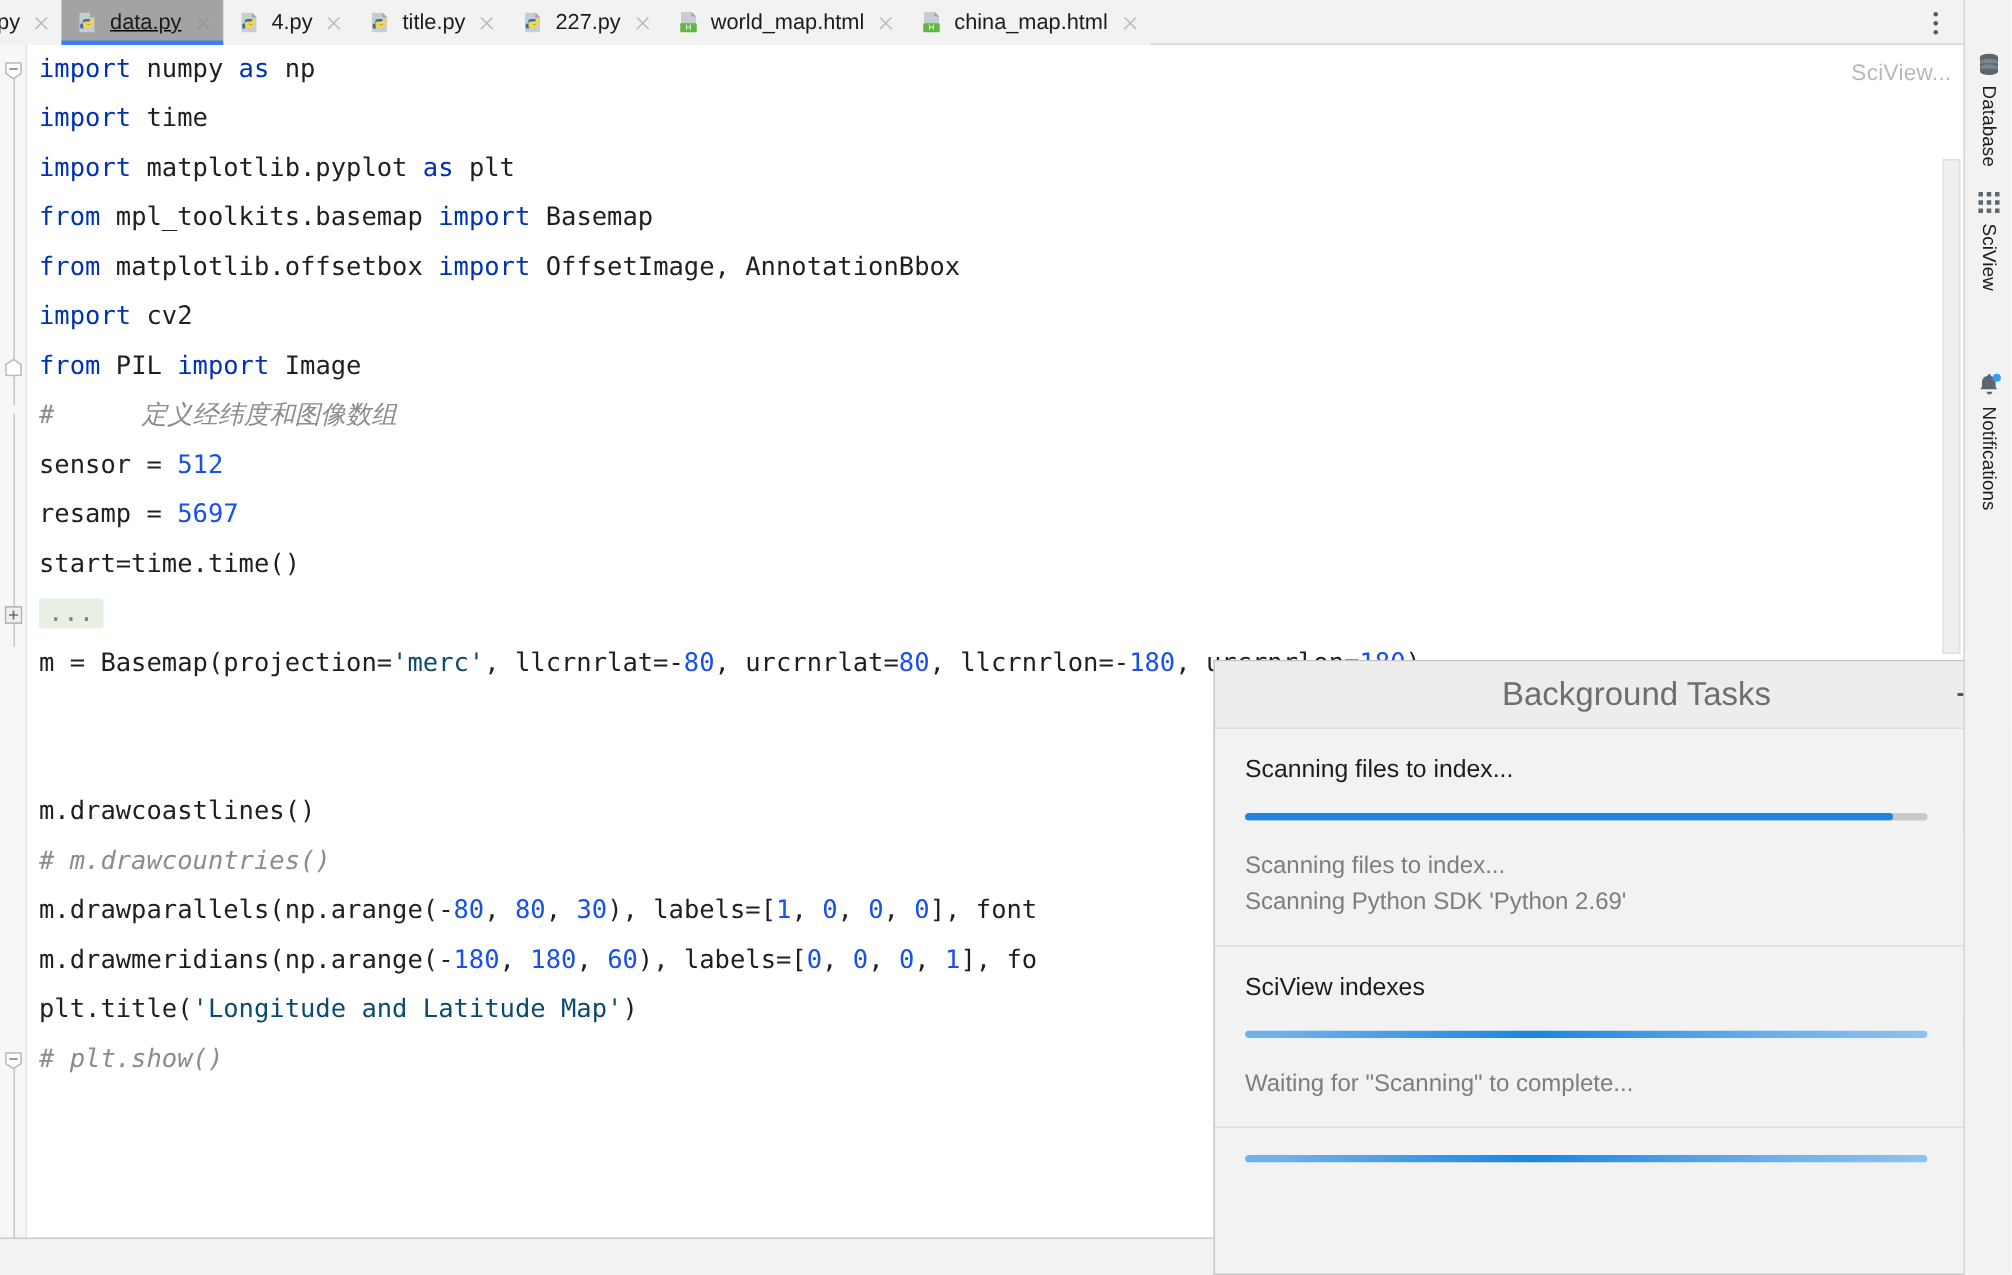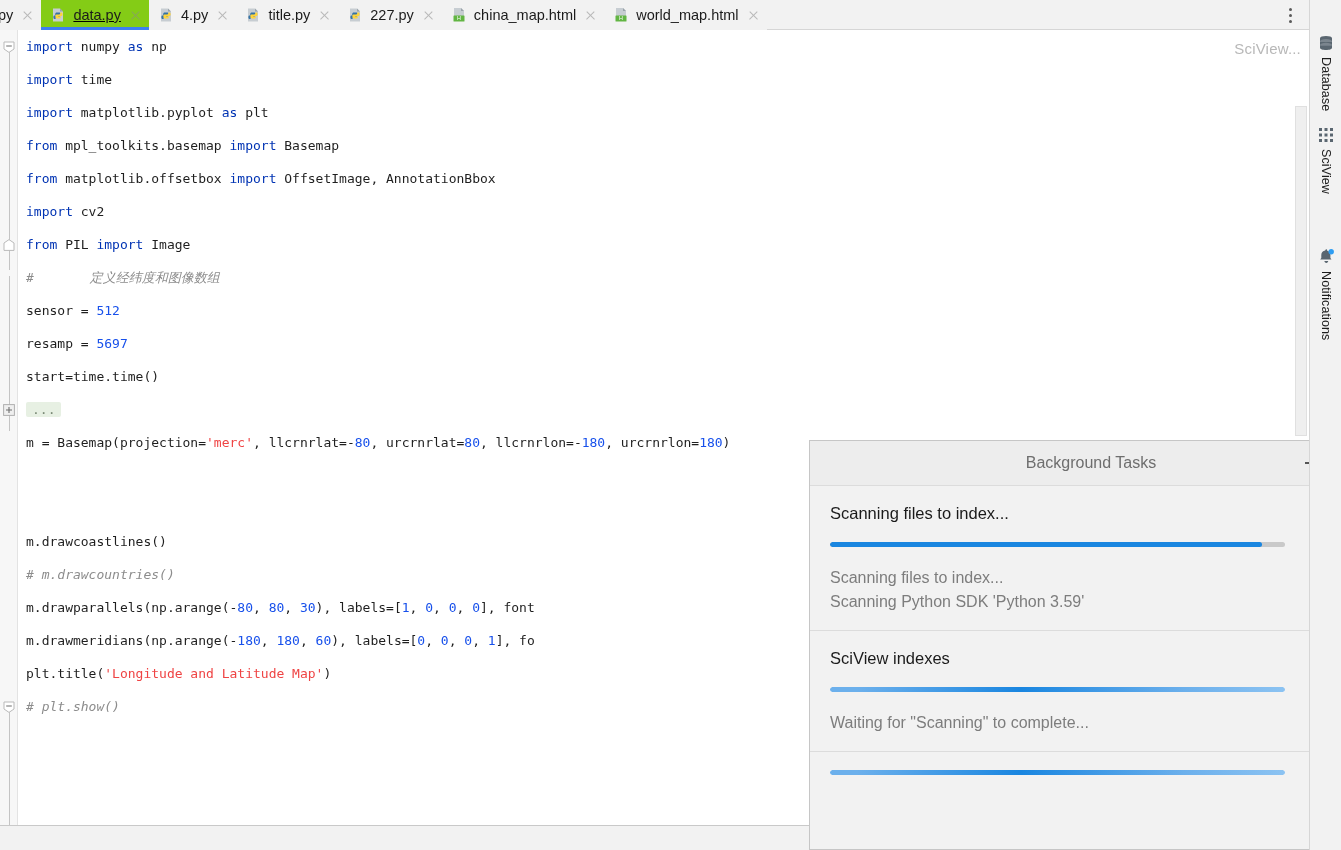--- a/index.html
+++ b/index.html
@@ -35,21 +35,21 @@
     background:#f2f2f2;box-sizing:border-box;
     border-bottom:1px solid #d6d6d6;
   }
   .tabs{display:flex;align-items:stretch;height:30px;}
   .tab{
     display:flex;align-items:center;height:30px;
     padding:0 7px 0 9px;box-sizing:border-box;
     position:relative;white-space:nowrap;cursor:default;
     background:#f2f2f2;
   }
-  .tab.active{background:#84cc16;text-decoration:underline;}
+  .tab.active{background:#a3a3a3;text-decoration:underline;}
   .tab.active::after{
     content:"";position:absolute;left:0;right:0;bottom:0;height:3px;
     background:#3d7ff2;
   }
   .tab .ticon{width:16px;height:16px;margin-right:7px;flex:0 0 auto;}
   .tab .tlabel{font-size:14.5px;color:#1b1b1b;line-height:1;}
   .tab .tclose{
     margin-left:8px;width:13px;height:13px;flex:0 0 auto;
     position:relative;opacity:.55;
   }
@@ -79,27 +79,27 @@
     background:#ffffff;box-sizing:border-box;
     overflow:hidden;
   }
   .gutter{
     position:absolute;left:0;top:0;width:17px;height:796px;
     background:#f7f7f7;border-right:1px solid #e3e3e3;
   }
   .code{
     position:absolute;left:26px;top:0;
     font-family:"DejaVu Sans Mono","Liberation Mono",monospace;
-    font-size:13px;line-height:33px;
+    font-size:17px;line-height:33px;
     white-space:pre;color:#1f1f1f;
   }
   .ln{height:33px;}
   .kw{color:#0033b3;}
   .num{color:#1750eb;}
-  .str{color:#ef4444;margin-top:32px;}
+  .str{color:#0c4a6e;margin-top:32px;}
   .cm{color:#8c8c8c;font-style:italic;}
   .cmz{color:#8c8c8c;font-style:italic;font-family:"DejaVu Serif",serif;margin-left:48px;}
   .fold-ph{
     background:#e7f0e3;color:#7a8a76;padding:0 6px;border-radius:2px;
   }
 
   
   .fm{position:absolute;left:3px;width:12px;height:12px;cursor:default;}
   .fm svg{display:block;}
   .fline{position:absolute;left:8.5px;width:1px;background:#c4c4c4;}
@@ -120,21 +120,21 @@
   .bgpanel{
     position:absolute;left:809px;top:440px;width:532px;height:410px;
     background:#f2f2f2;border:1px solid #c6c6c6;box-sizing:border-box;
     border-right:none;
   }
   .bg-head{
     position:relative;height:44px;background:#ededed;
     border-bottom:1px solid #dcdcdc;
     display:flex;align-items:center;justify-content:center;
   }
-  .bg-title{font-size:16px;color:#6e6e6e;margin-left:31px;}
+  .bg-title{font-size:22px;color:#6e6e6e;margin-left:31px;}
   .bg-min{
     position:absolute;right:16px;top:50%;transform:translateY(-50%);
     width:20px;height:14px;cursor:default;
   }
   .bg-min::before{
     content:"";position:absolute;left:0;top:6px;width:20px;height:1.8px;background:#555;
   }
   .task{
     position:relative;padding:18px 18px 16px 20px;
     border-bottom:1px solid #dcdcdc;box-sizing:border-box;
@@ -216,31 +216,31 @@
           <span class="tlabel">227.py</span>
           <span class="tclose"></span>
         </div>
         <div class="tab">
           <span class="ticon"><svg viewBox="0 0 16 16" width="16" height="16">
               <path d="M3 1h7l3 3v5H3z" fill="#c7cdd2"></path>
               <path d="M10 1l3 3h-3z" fill="#9aa3aa"></path>
               <rect x="2.5" y="8.5" width="11" height="6" rx="0.6" fill="#62b543"></rect>
               <text x="8" y="13.3" font-size="5.4" font-family="Liberation Sans,sans-serif" fill="#ffffff" text-anchor="middle">H</text>
             </svg></span>
-          <span class="tlabel">china_map.html</span>
+          <span class="tlabel">world_map.html</span>
           <span class="tclose"></span>
         </div>
         <div class="tab">
           <span class="ticon"><svg viewBox="0 0 16 16" width="16" height="16">
               <path d="M3 1h7l3 3v5H3z" fill="#c7cdd2"></path>
               <path d="M10 1l3 3h-3z" fill="#9aa3aa"></path>
               <rect x="2.5" y="8.5" width="11" height="6" rx="0.6" fill="#62b543"></rect>
               <text x="8" y="13.3" font-size="5.4" font-family="Liberation Sans,sans-serif" fill="#ffffff" text-anchor="middle">H</text>
             </svg></span>
-          <span class="tlabel">world_map.html</span>
+          <span class="tlabel">china_map.html</span>
           <span class="tclose"></span>
         </div>
       </div>
     <div class="kebab">
       <i></i>
         <i></i>
         <i></i>
     </div>
   </div>
 
@@ -297,21 +297,21 @@
             <div class="bar">
               <div class="fill" style="width: 95%;"></div>
             </div>
             <div class="pause">
               <i></i>
               <i></i>
             </div>
           </div>
           <div class="task-sub">
             <div>Scanning files to index...</div>
-            <div>Scanning Python SDK 'Python 3.59'</div>
+            <div>Scanning Python SDK 'Python 2.69'</div>
           </div>
         </div>
         <div class="task">
           <div class="task-title">SciView indexes</div>
           <div class="bar-row">
             <div class="bar indet">
               <div class="fill" style="width: 100%;"></div>
             </div>
             <div class="pause">
               <i></i>

